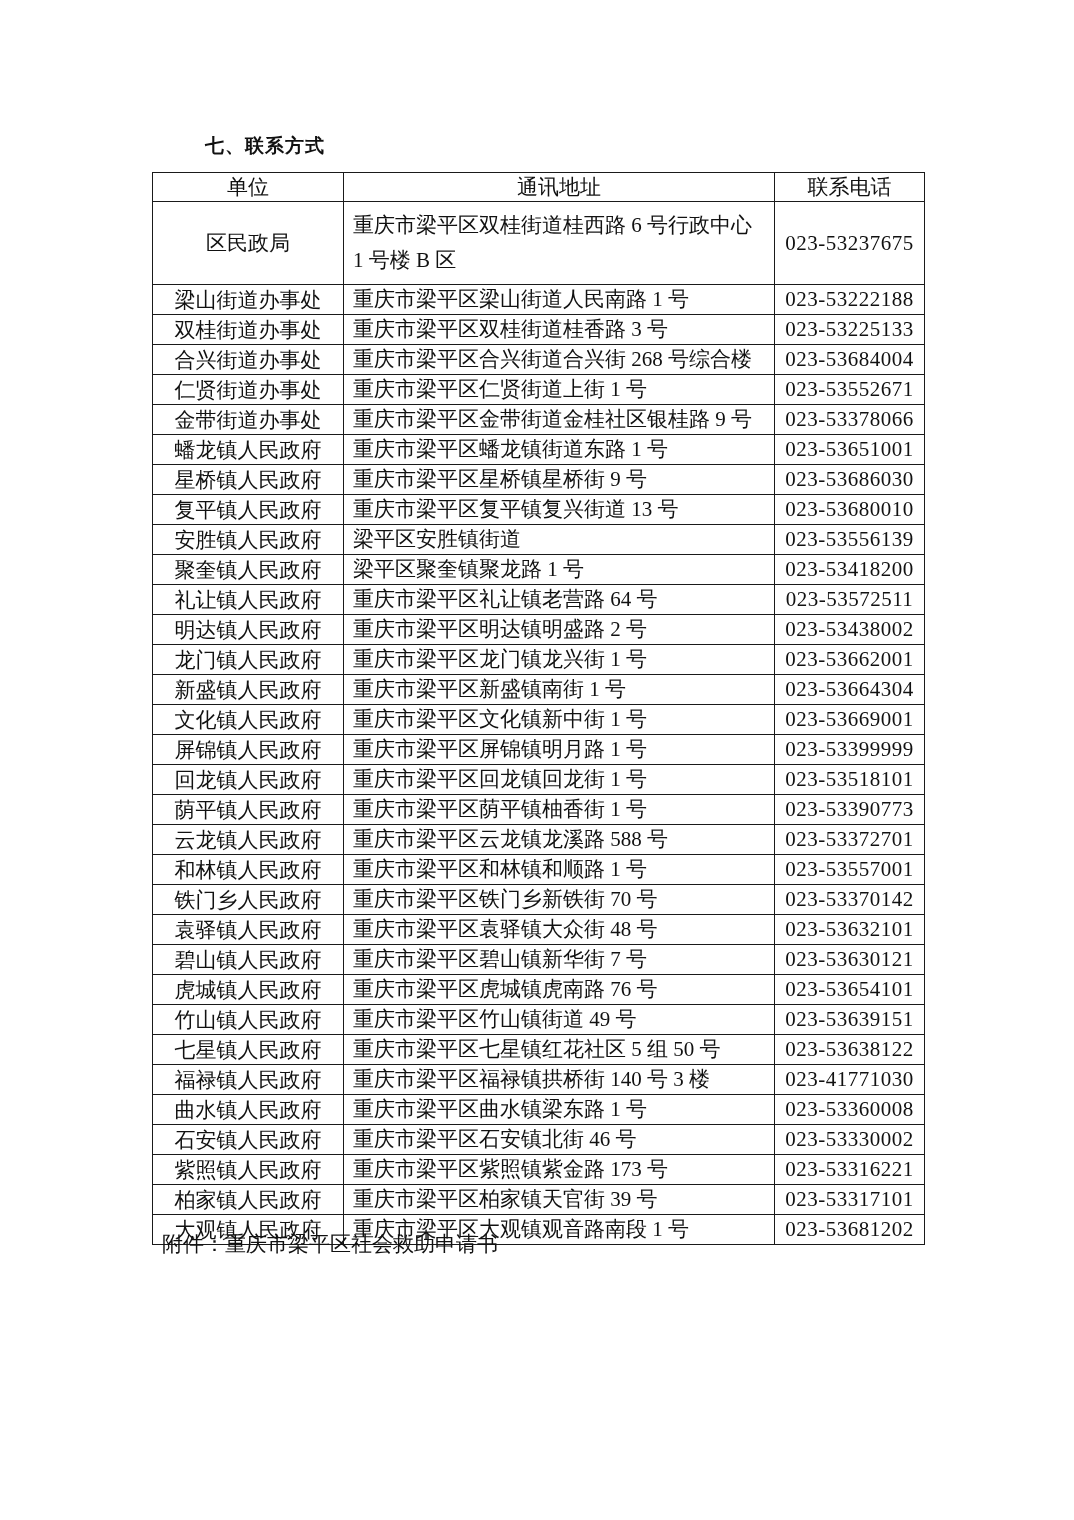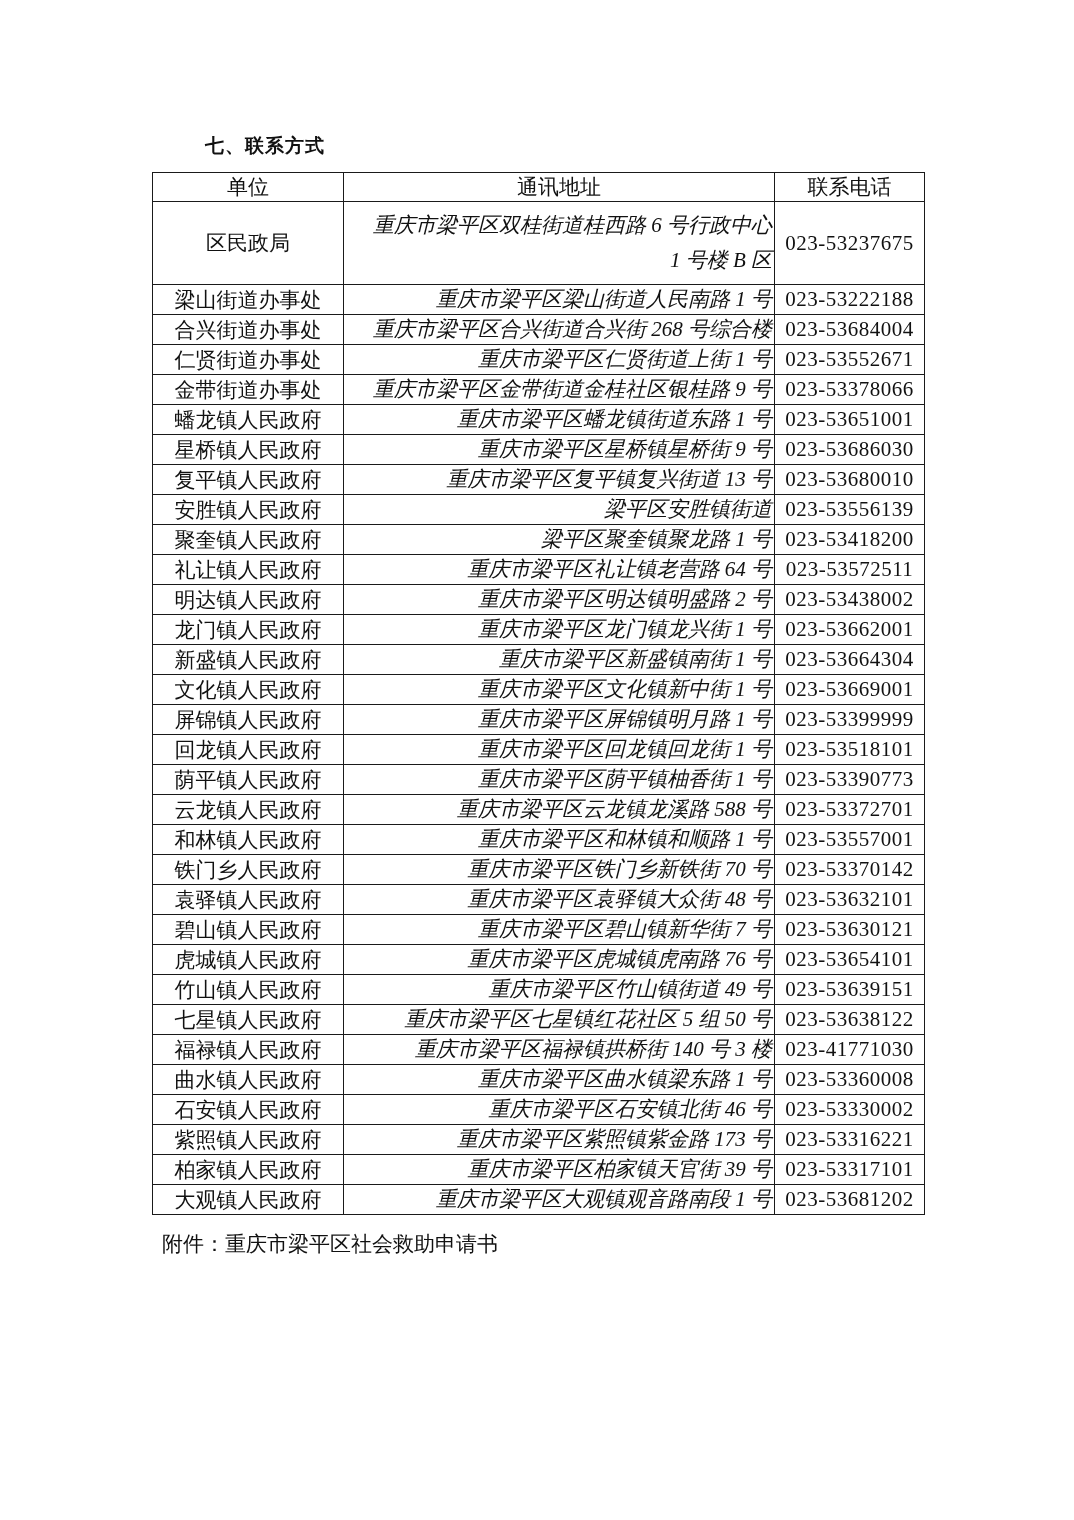--- a/index.html
+++ b/index.html
@@ -57,26 +57,25 @@
   .contact-table tbody tr.tall {
     height: 83px;
   }
   .contact-table th {
     text-align: center;
   }
   td.unit-cell {
     text-align: center;
   }
   td.address-cell {
-    text-align: right;
+    text-align: left;
     padding-left: 9px;
     padding-right: 2px;
     white-space: pre-line;
     line-height: 1.25;
-    font-style: italic;
   }
   tr.tall td.address-cell {
     line-height: 35px;
   }
   td.phone-cell {
     text-align: center;
     letter-spacing: 0.5px;
   }
   .attachment-note {
     position: absolute;
@@ -113,20 +112,25 @@
           <td class="address-cell">重庆市梁平区双桂街道桂西路 6 号行政中心
 1 号楼 B 区</td>
           <td class="phone-cell">023-53237675</td>
         </tr>
         <tr>
           <td class="unit-cell">梁山街道办事处</td>
           <td class="address-cell">重庆市梁平区梁山街道人民南路 1 号</td>
           <td class="phone-cell">023-53222188</td>
         </tr>
         <tr>
+          <td class="unit-cell">双桂街道办事处</td>
+          <td class="address-cell">重庆市梁平区双桂街道桂香路 3 号</td>
+          <td class="phone-cell">023-53225133</td>
+        </tr>
+        <tr>
           <td class="unit-cell">合兴街道办事处</td>
           <td class="address-cell">重庆市梁平区合兴街道合兴街 268 号综合楼</td>
           <td class="phone-cell">023-53684004</td>
         </tr>
         <tr>
           <td class="unit-cell">仁贤街道办事处</td>
           <td class="address-cell">重庆市梁平区仁贤街道上街 1 号</td>
           <td class="phone-cell">023-53552671</td>
         </tr>
         <tr>

